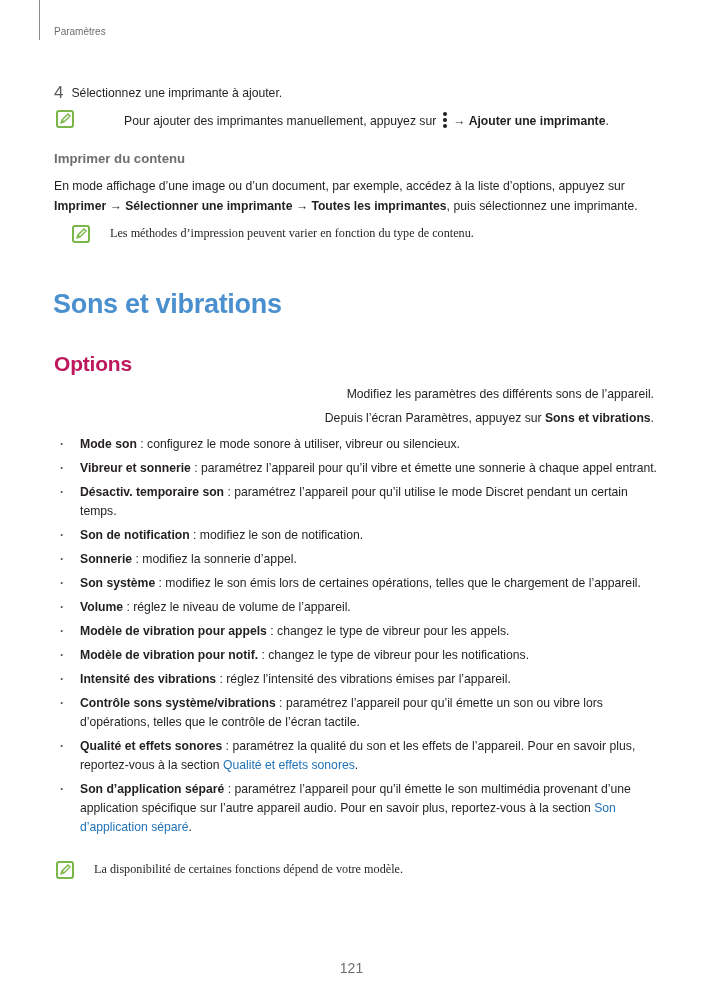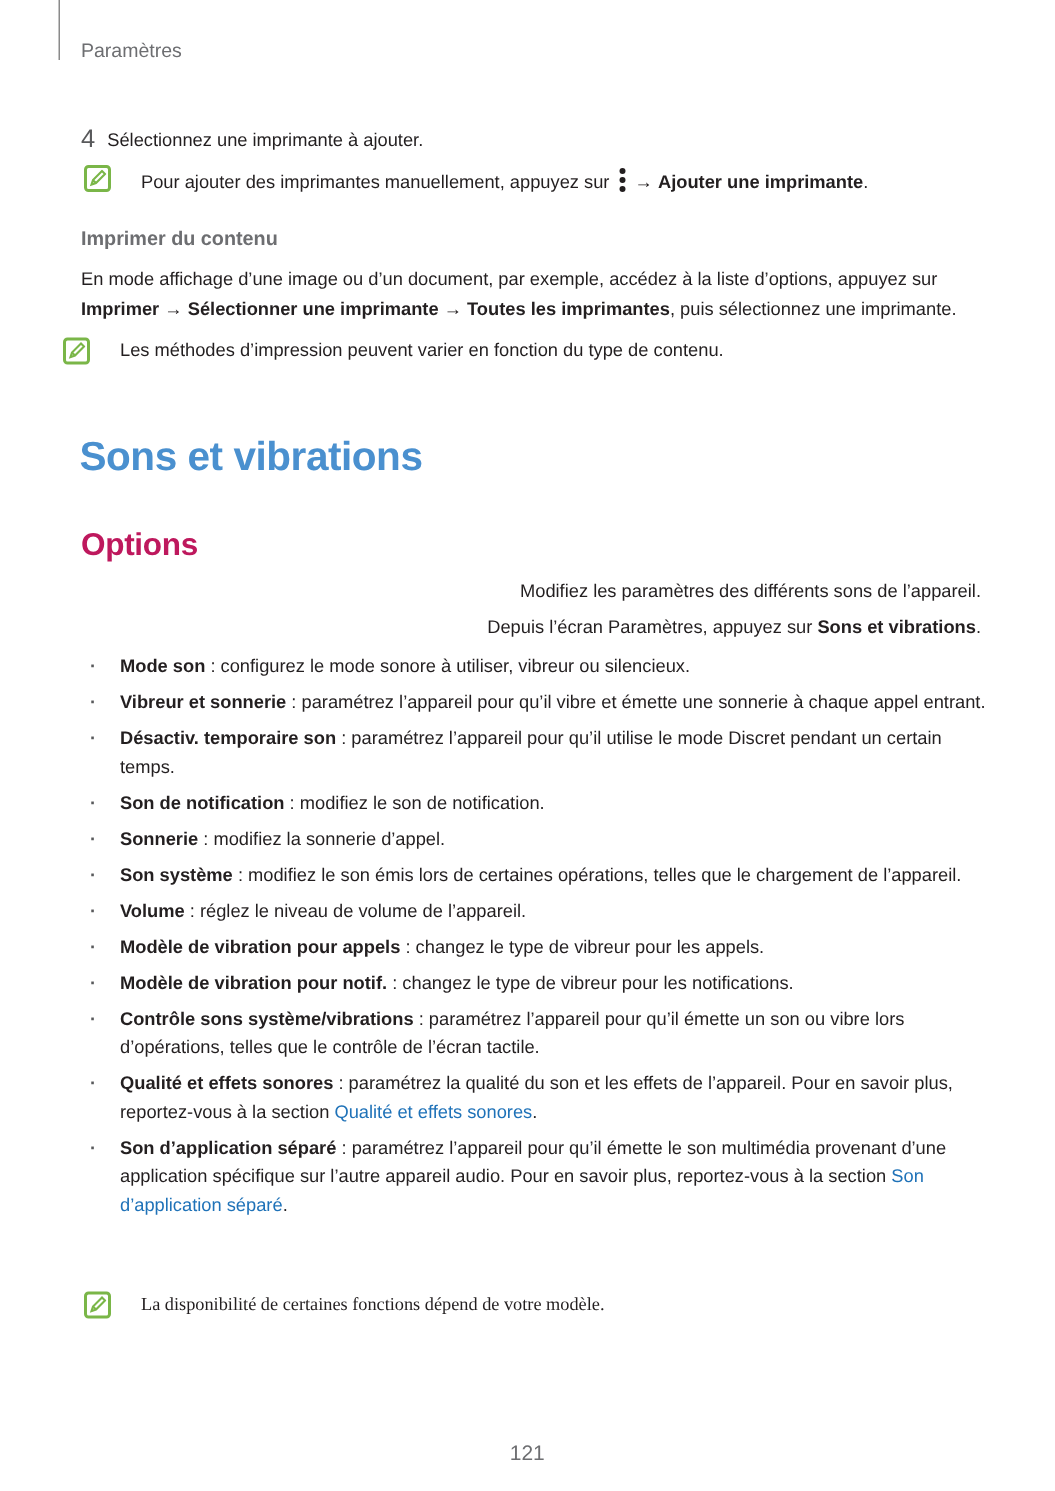--- a/index.html
+++ b/index.html
@@ -2,21 +2,21 @@
 <html><head>
   <meta charset="utf-8">
   <style>
     html, body { margin: 0; padding: 0; background: #ffffff; }
     body {
       width: 703px; height: 994px; position: relative; overflow: hidden;
       font-family: "Liberation Sans", sans-serif; color: #231f20;
       font-size: 12.2px;
     }
     .header-rule { position: absolute; left: 39px; top: 0; width: 1px; height: 40px; background: #8a8a8a; }
-    .header-title { position: absolute; left: 54px; top: 26px; font-size: 13px; color: #6d6e71; }
+    .header-title { position: absolute; left: 54px; top: 26px; font-size: 10px; color: #6d6e71; }
     .abs { position: absolute; }
     .step { left: 54px; top: 83px; }
     .step-num { font-size: 17px; color: #58595b; margin-right: 8px; vertical-align: -1px; }
     .note { display: flex; align-items: flex-start; }
     .note-icon {
       width: 14px; height: 14px; border: 2px solid #7ab648; border-radius: 3px;
       position: relative; flex: none; margin-right: 20px; margin-top: -1px;
     }
     .note-icon svg { position: absolute; left: 1px; top: 1px; }
     .menu-dots { display: inline-block; width: 6px; height: 18px; vertical-align: -4px; position: relative; margin: 0 2px; }
@@ -35,21 +35,21 @@
 </head>
 <body>
 
 <div class="header-rule"></div>
 <div class="header-title">Paramètres</div>
 
 <div class="abs step">
   <span class="step-num">4</span><span>Sélectionnez une imprimante à ajouter.</span>
 </div>
 
-<div class="abs note" style="left:56px; top:111px;">
+<div class="abs note" style="left:56px; top:111px;gap:30px;">
   <span class="note-icon">
     <svg width="12" height="12" viewBox="0 0 12 12">
         <path d="M2 10 L3 7 L9 1 L11 3 L5 9 Z M3 7 L5 9" fill="none" stroke="#7ab648" stroke-width="1.4"></path>
       </svg>
   </span>
   <span>
     <span>Pour ajouter des imprimantes manuellement, appuyez sur</span>
     <span class="menu-dots"><i style="top:1px"></i><i style="top:7px"></i><i style="top:13px"></i></span>
     <span>→</span>
     <b>Ajouter une imprimante</b><span>.</span>
@@ -60,21 +60,21 @@
 
 <div class="abs para" style="top:176px;">
   <span>En mode affichage d’une image ou d’un document, par exemple, accédez à la liste d’options, appuyez sur</span><br>
   <b>Imprimer</b>
   <b>→</b>
   <b>Sélectionner une imprimante</b>
   <b>→</b>
   <b>Toutes les imprimantes</b><span>, puis sélectionnez une imprimante.</span>
 </div>
 
-<div class="abs note" style="left:42px; top:226px;">
+<div class="abs note" style="left:72px; top:226px;font-family:Liberation Serif, serif;">
   <span class="note-icon">
     <svg width="12" height="12" viewBox="0 0 12 12">
         <path d="M2 10 L3 7 L9 1 L11 3 L5 9 Z M3 7 L5 9" fill="none" stroke="#7ab648" stroke-width="1.4"></path>
       </svg>
   </span>
   <span>Les méthodes d’impression peuvent varier en fonction du type de contenu.</span>
 </div>
 
 <div class="abs h1">Sons et vibrations</div>
 <div class="abs h2">Options</div>
@@ -87,20 +87,21 @@
 <ul class="abs bullets" id="options-list">
     <li><b>Mode son</b><span> : configurez le mode sonore à utiliser, vibreur ou silencieux.</span></li>
     <li><b>Vibreur et sonnerie</b><span> : paramétrez l’appareil pour qu’il vibre et émette une sonnerie à chaque appel entrant.</span></li>
     <li><b>Désactiv. temporaire son</b><span> : paramétrez l’appareil pour qu’il utilise le mode Discret pendant un certain temps.</span></li>
     <li><b>Son de notification</b><span> : modifiez le son de notification.</span></li>
     <li><b>Sonnerie</b><span> : modifiez la sonnerie d’appel.</span></li>
     <li><b>Son système</b><span> : modifiez le son émis lors de certaines opérations, telles que le chargement de l’appareil.</span></li>
     <li><b>Volume</b><span> : réglez le niveau de volume de l’appareil.</span></li>
     <li><b>Modèle de vibration pour appels</b><span> : changez le type de vibreur pour les appels.</span></li>
     <li><b>Modèle de vibration pour notif.</b><span> : changez le type de vibreur pour les notifications.</span></li>
+    <li><b>Intensité des vibrations</b><span> : réglez l’intensité des vibrations émises par l’appareil.</span></li>
     <li><b>Contrôle sons système/vibrations</b><span> : paramétrez l’appareil pour qu’il émette un son ou vibre lors d’opérations, telles que le contrôle de l’écran tactile.</span></li>
     <li><b>Qualité et effets sonores</b><span> : paramétrez la qualité du son et les effets de l’appareil. Pour en savoir plus, reportez-vous à la section </span><span class="link">Qualité et effets sonores</span><span>.</span></li>
     <li><b>Son d’application séparé</b><span> : paramétrez l’appareil pour qu’il émette le son multimédia provenant d’une application spécifique sur l’autre appareil audio. Pour en savoir plus, reportez-vous à la section </span><span class="link">Son d’application séparé</span><span>.</span></li>
   </ul>
 
 <div class="abs note" style="left:56px; top:862px;font-family:Liberation Serif, serif;">
   <span class="note-icon">
     <svg width="12" height="12" viewBox="0 0 12 12">
         <path d="M2 10 L3 7 L9 1 L11 3 L5 9 Z M3 7 L5 9" fill="none" stroke="#7ab648" stroke-width="1.4"></path>
       </svg>

